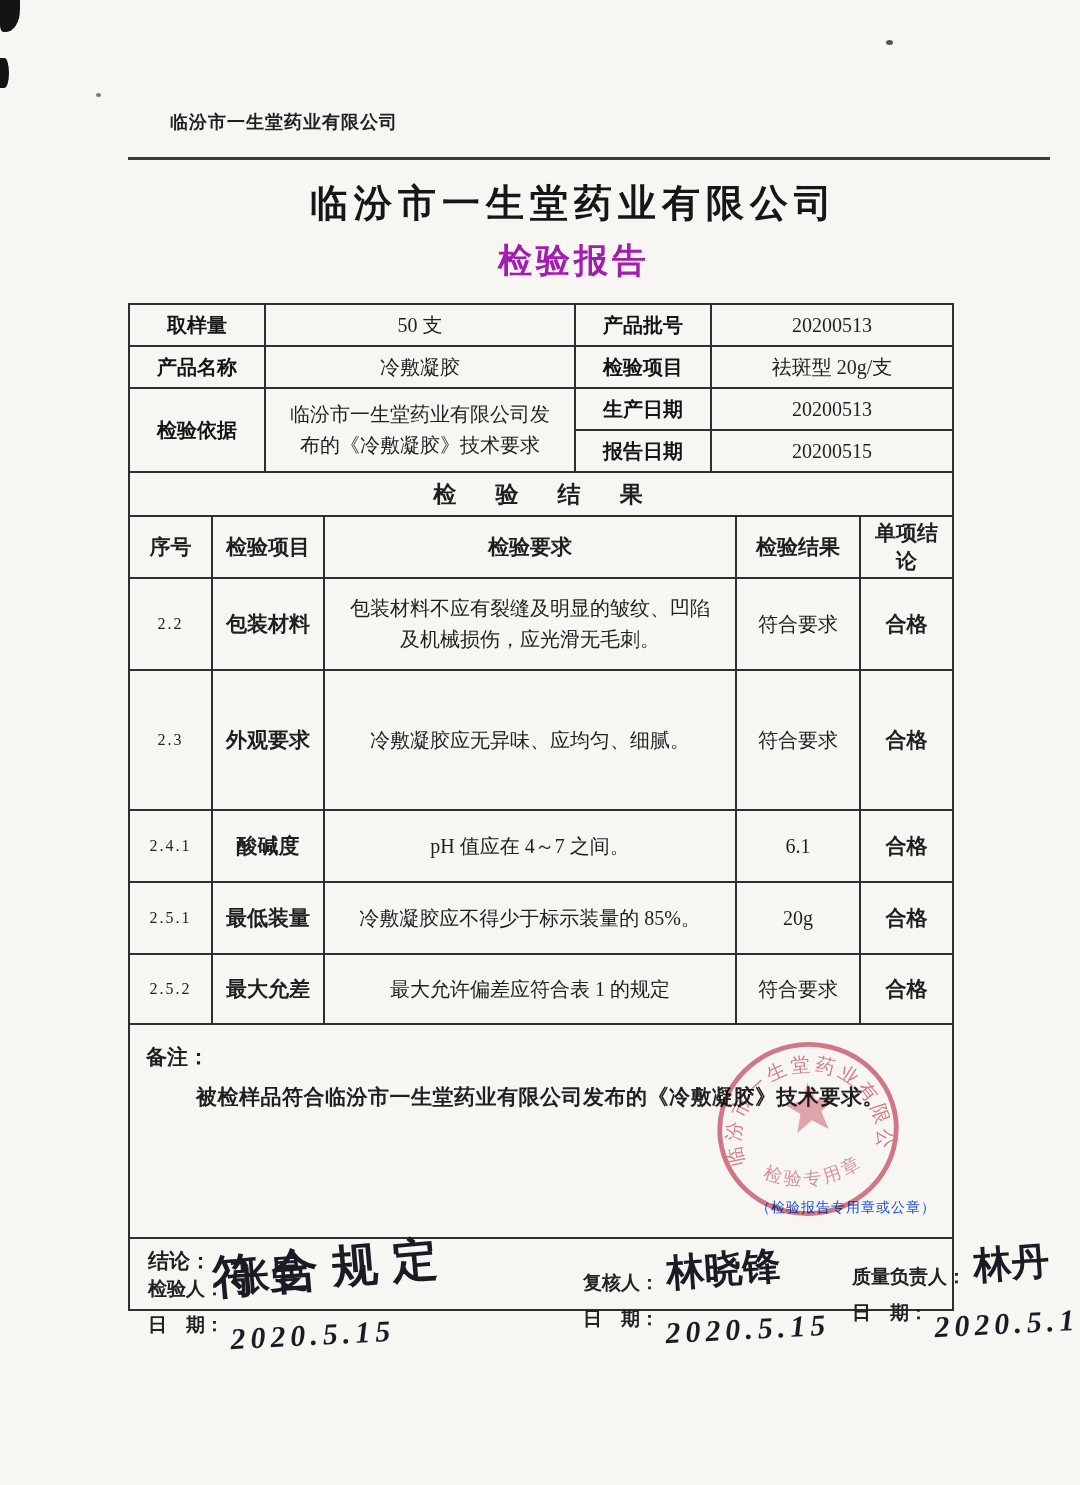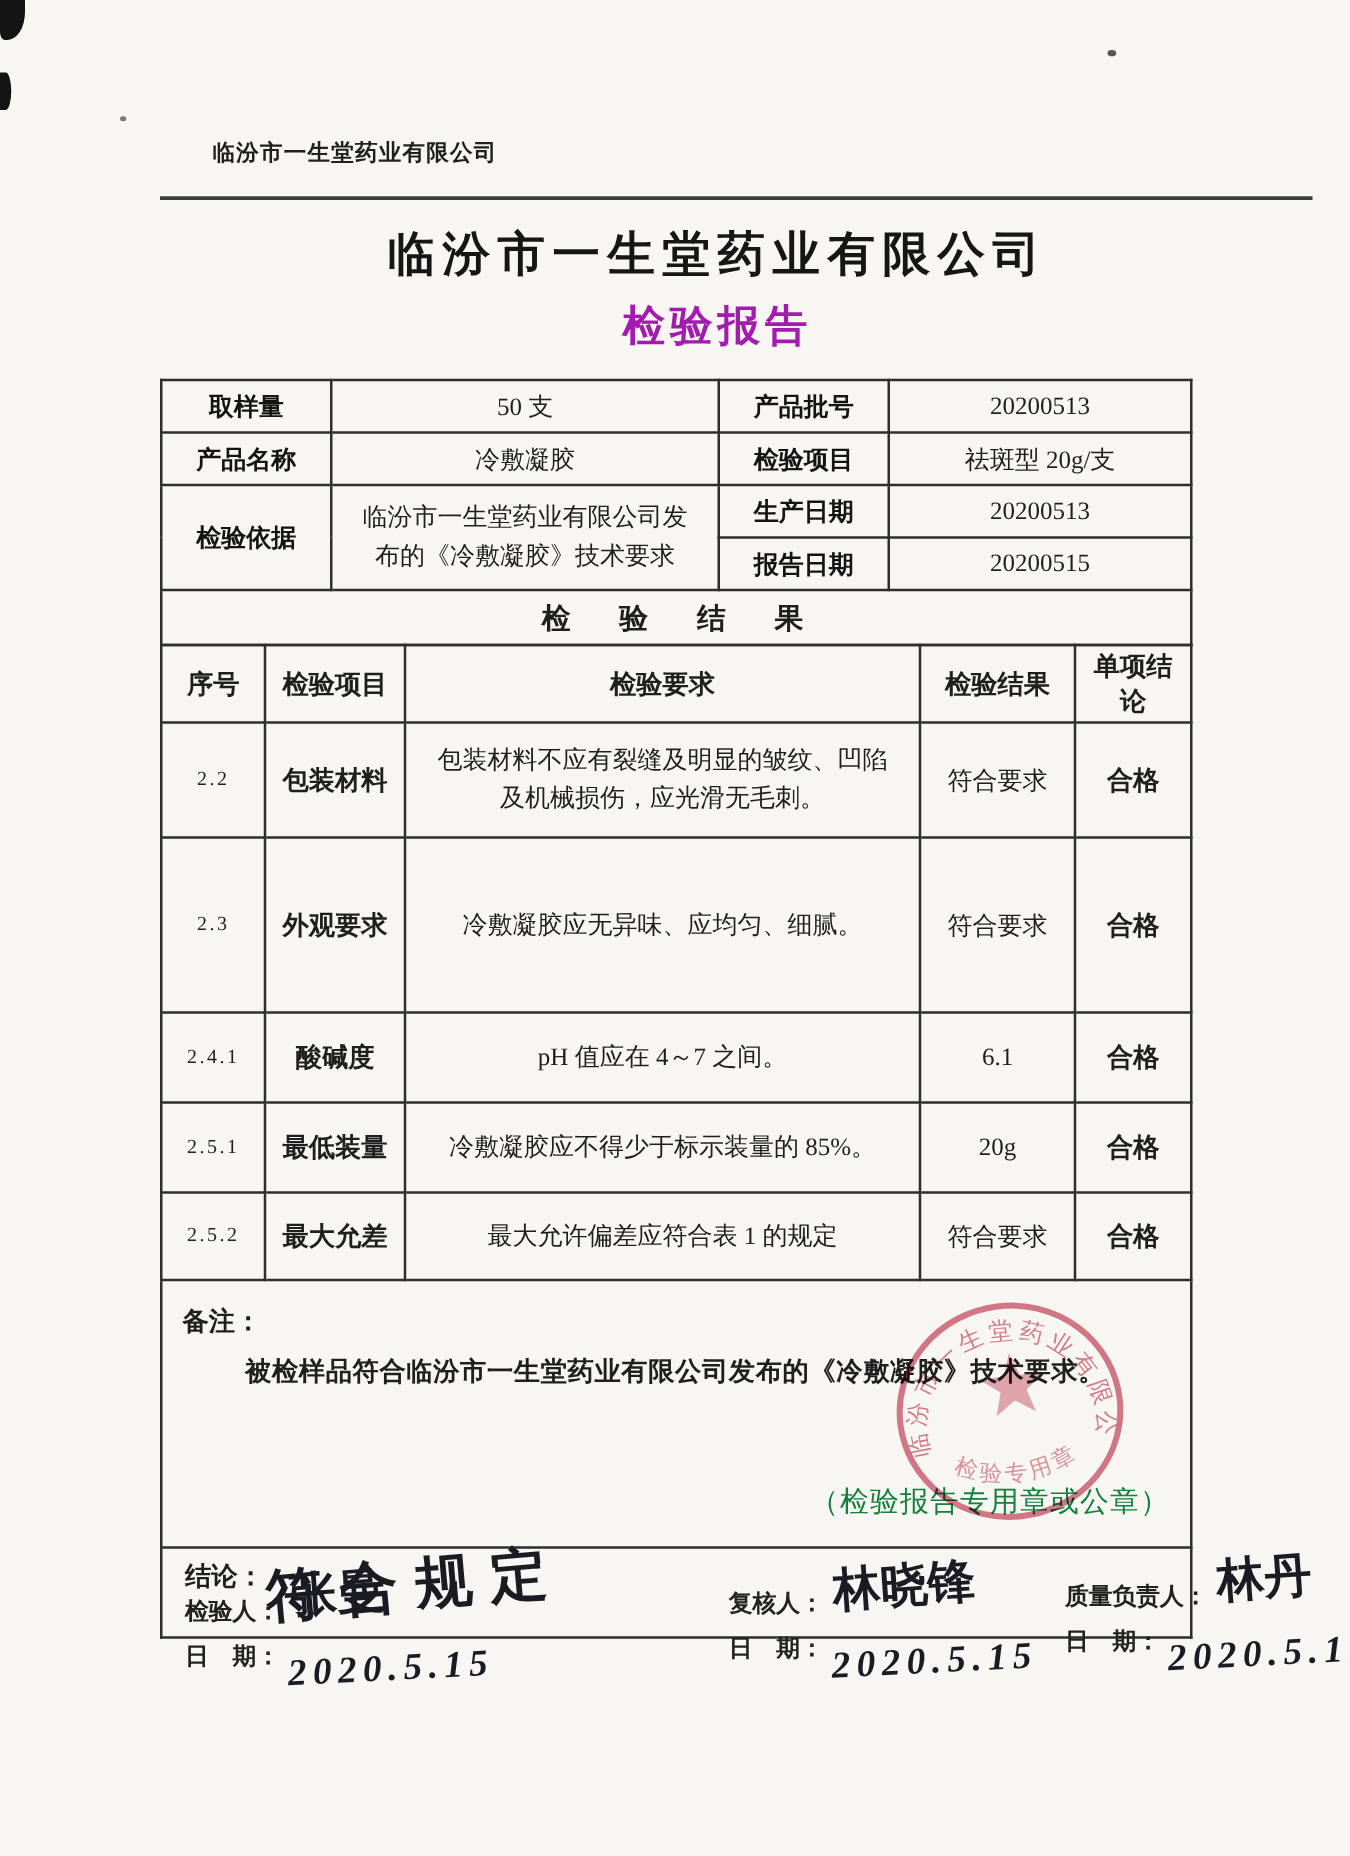--- a/index.html
+++ b/index.html
@@ -44,21 +44,21 @@
   .row-basis td{height:36px;}
   .r22 td{height:86px;}
   .r23 td{height:134px;margin-top:48px;}
   .r241 td{height:66px;}
   .r251 td{height:66px;}
   .r252 td{height:64px;}
   .remark-cell{height:212px;padding:0;}
   .remark-inner{position:relative;width:100%;height:200px;text-align:left;}
   .remark-label{position:absolute;left:16px;top:12px;font-size:21px;font-weight:700;}
   .remark-text{position:absolute;left:66px;top:52px;width:700px;font-size:21px;font-weight:700;letter-spacing:.5px;}
-  .stamp-note{position:absolute;right:16px;bottom:14px;font-size:23px;letter-spacing:1px;color:#15803d;}
+  .stamp-note{position:absolute;right:16px;bottom:14px;font-size:14px;letter-spacing:1px;color:#1d4ed8;}
   .concl-cell{height:70px;padding:0;}
   .concl-inner{position:relative;width:100%;height:70px;text-align:left;}
   .concl-label{position:absolute;left:18px;top:8px;font-size:21px;font-weight:700;}
   .concl-hand{position:absolute;left:82px;top:-2px;font-size:46px;letter-spacing:14px;
     color:#1b1b24;font-weight:600;transform:rotate(-5deg);white-space:nowrap;z-index:5;}
 
   
   .hand{color:#1b1b24;font-weight:600;}
   .sig-group{position:absolute;white-space:nowrap;}
   .sig-row{display:flex;align-items:flex-end;}

